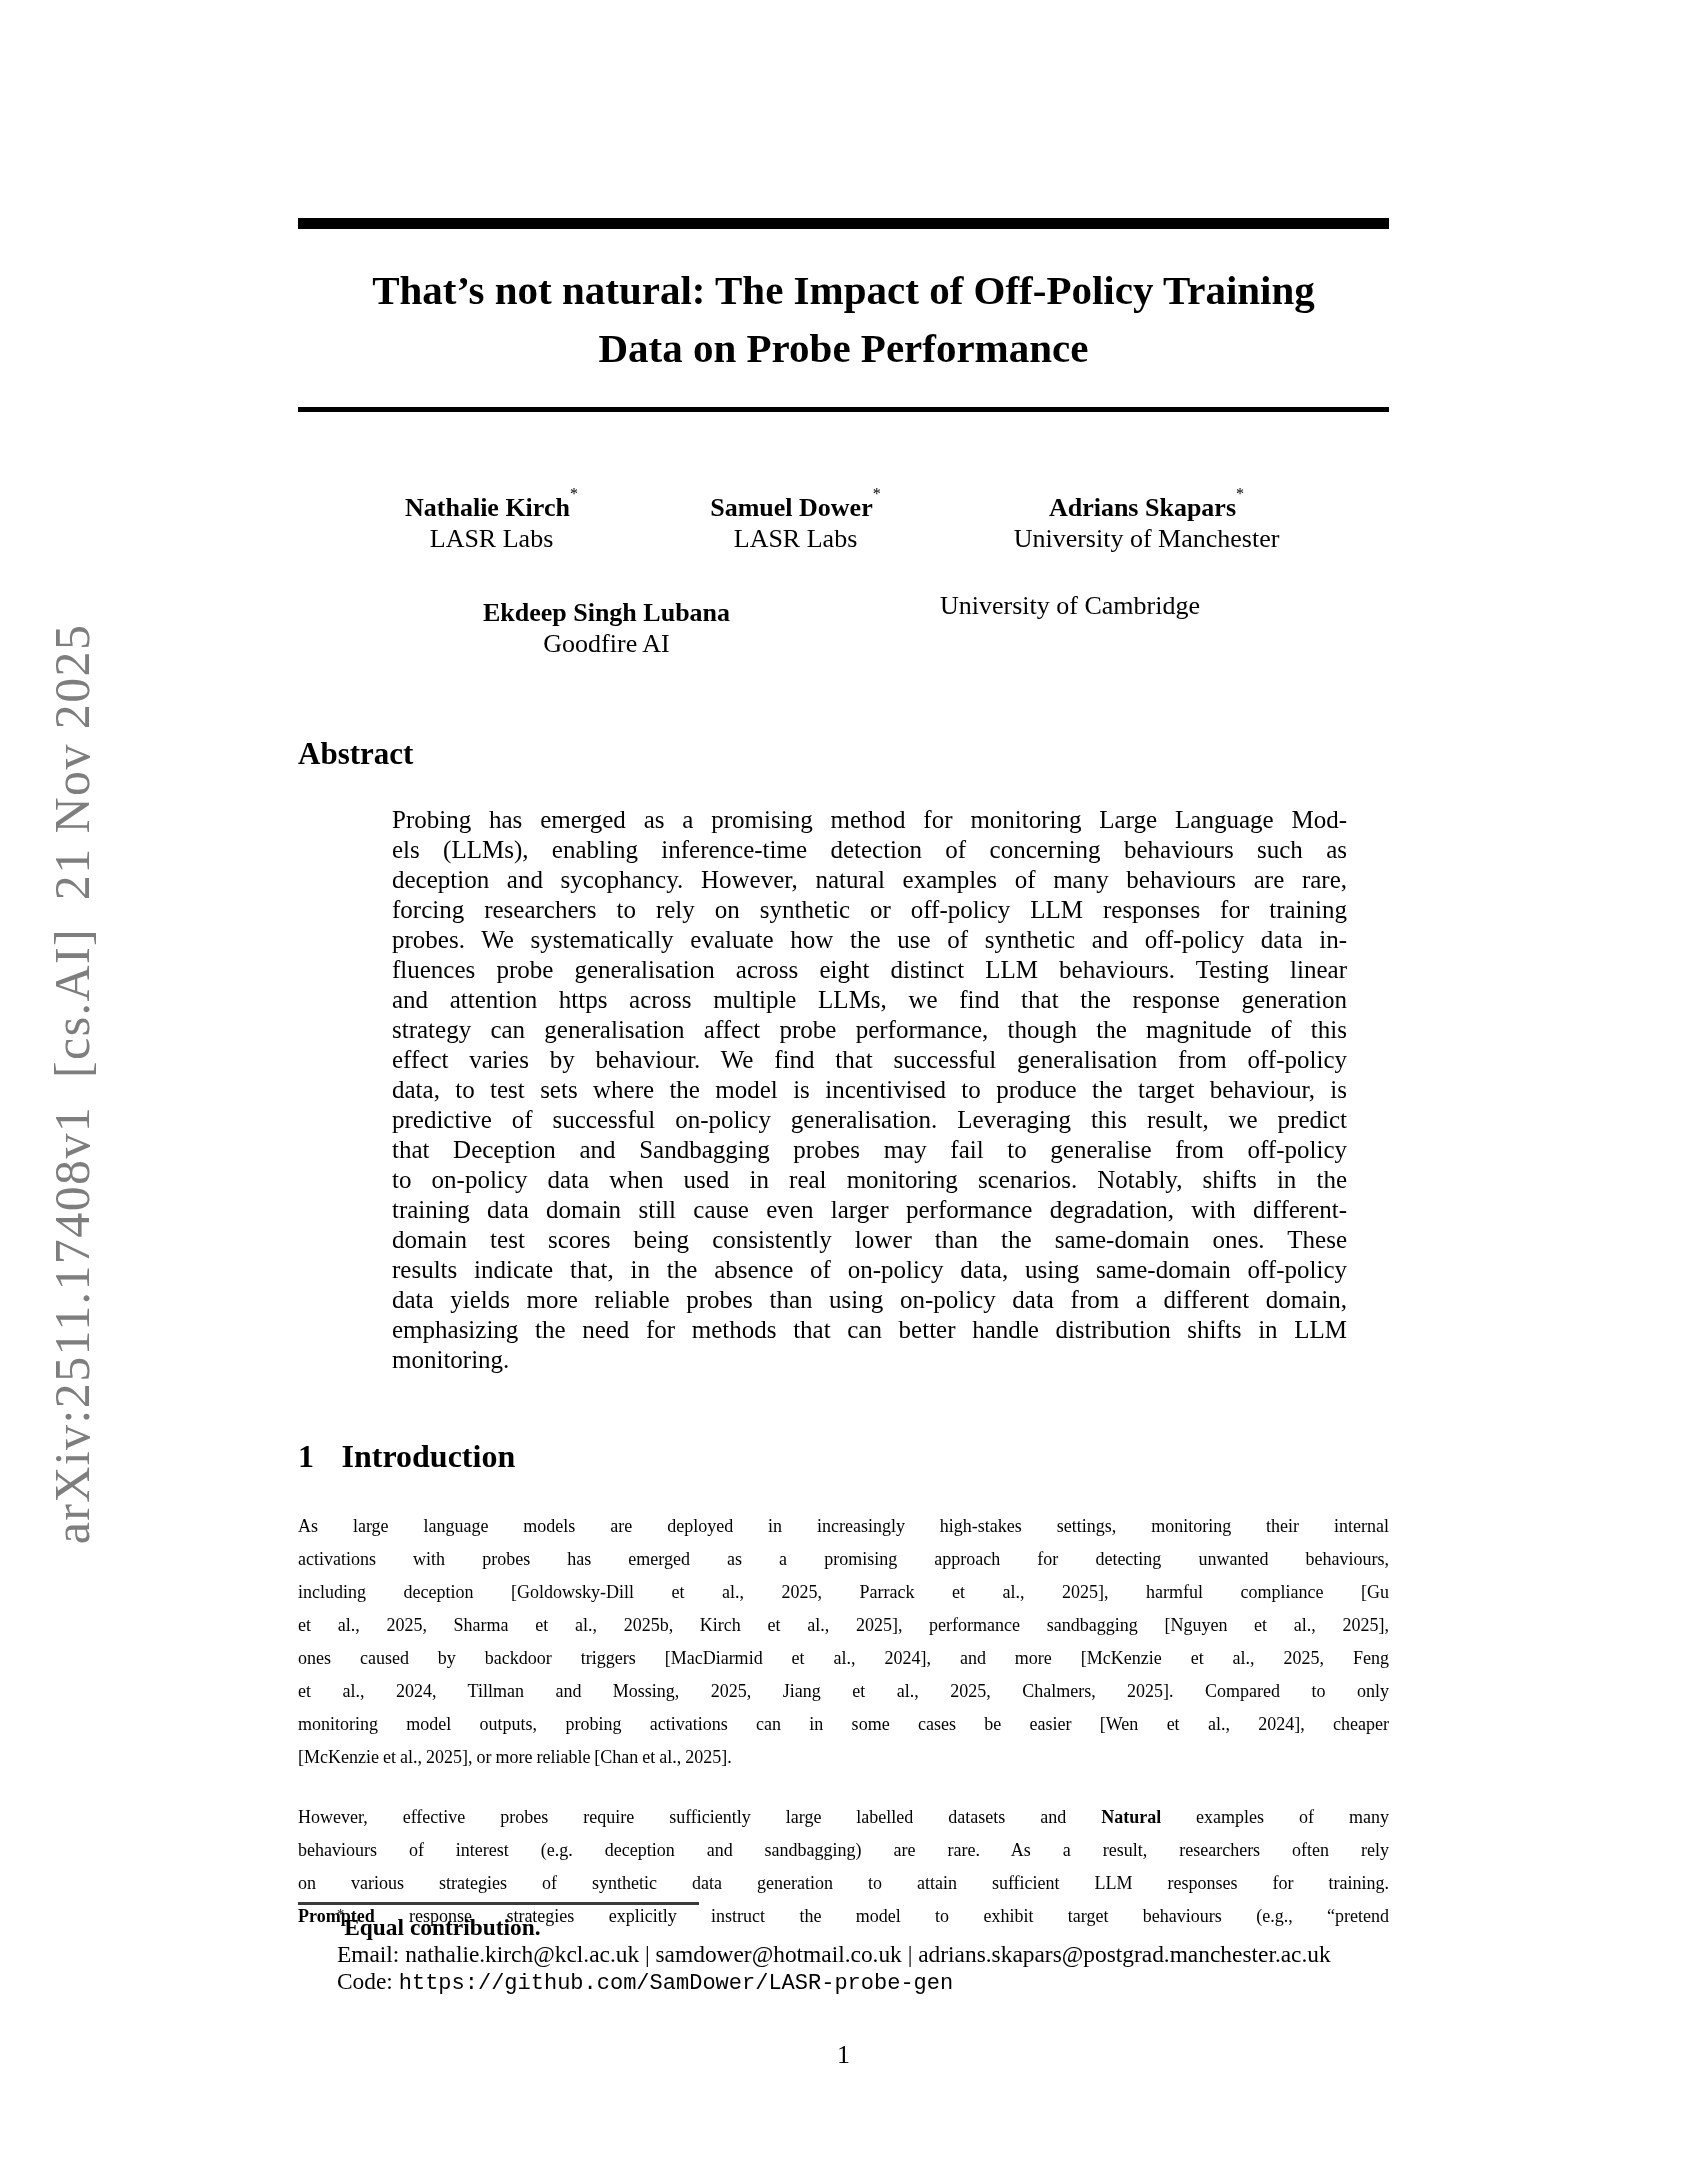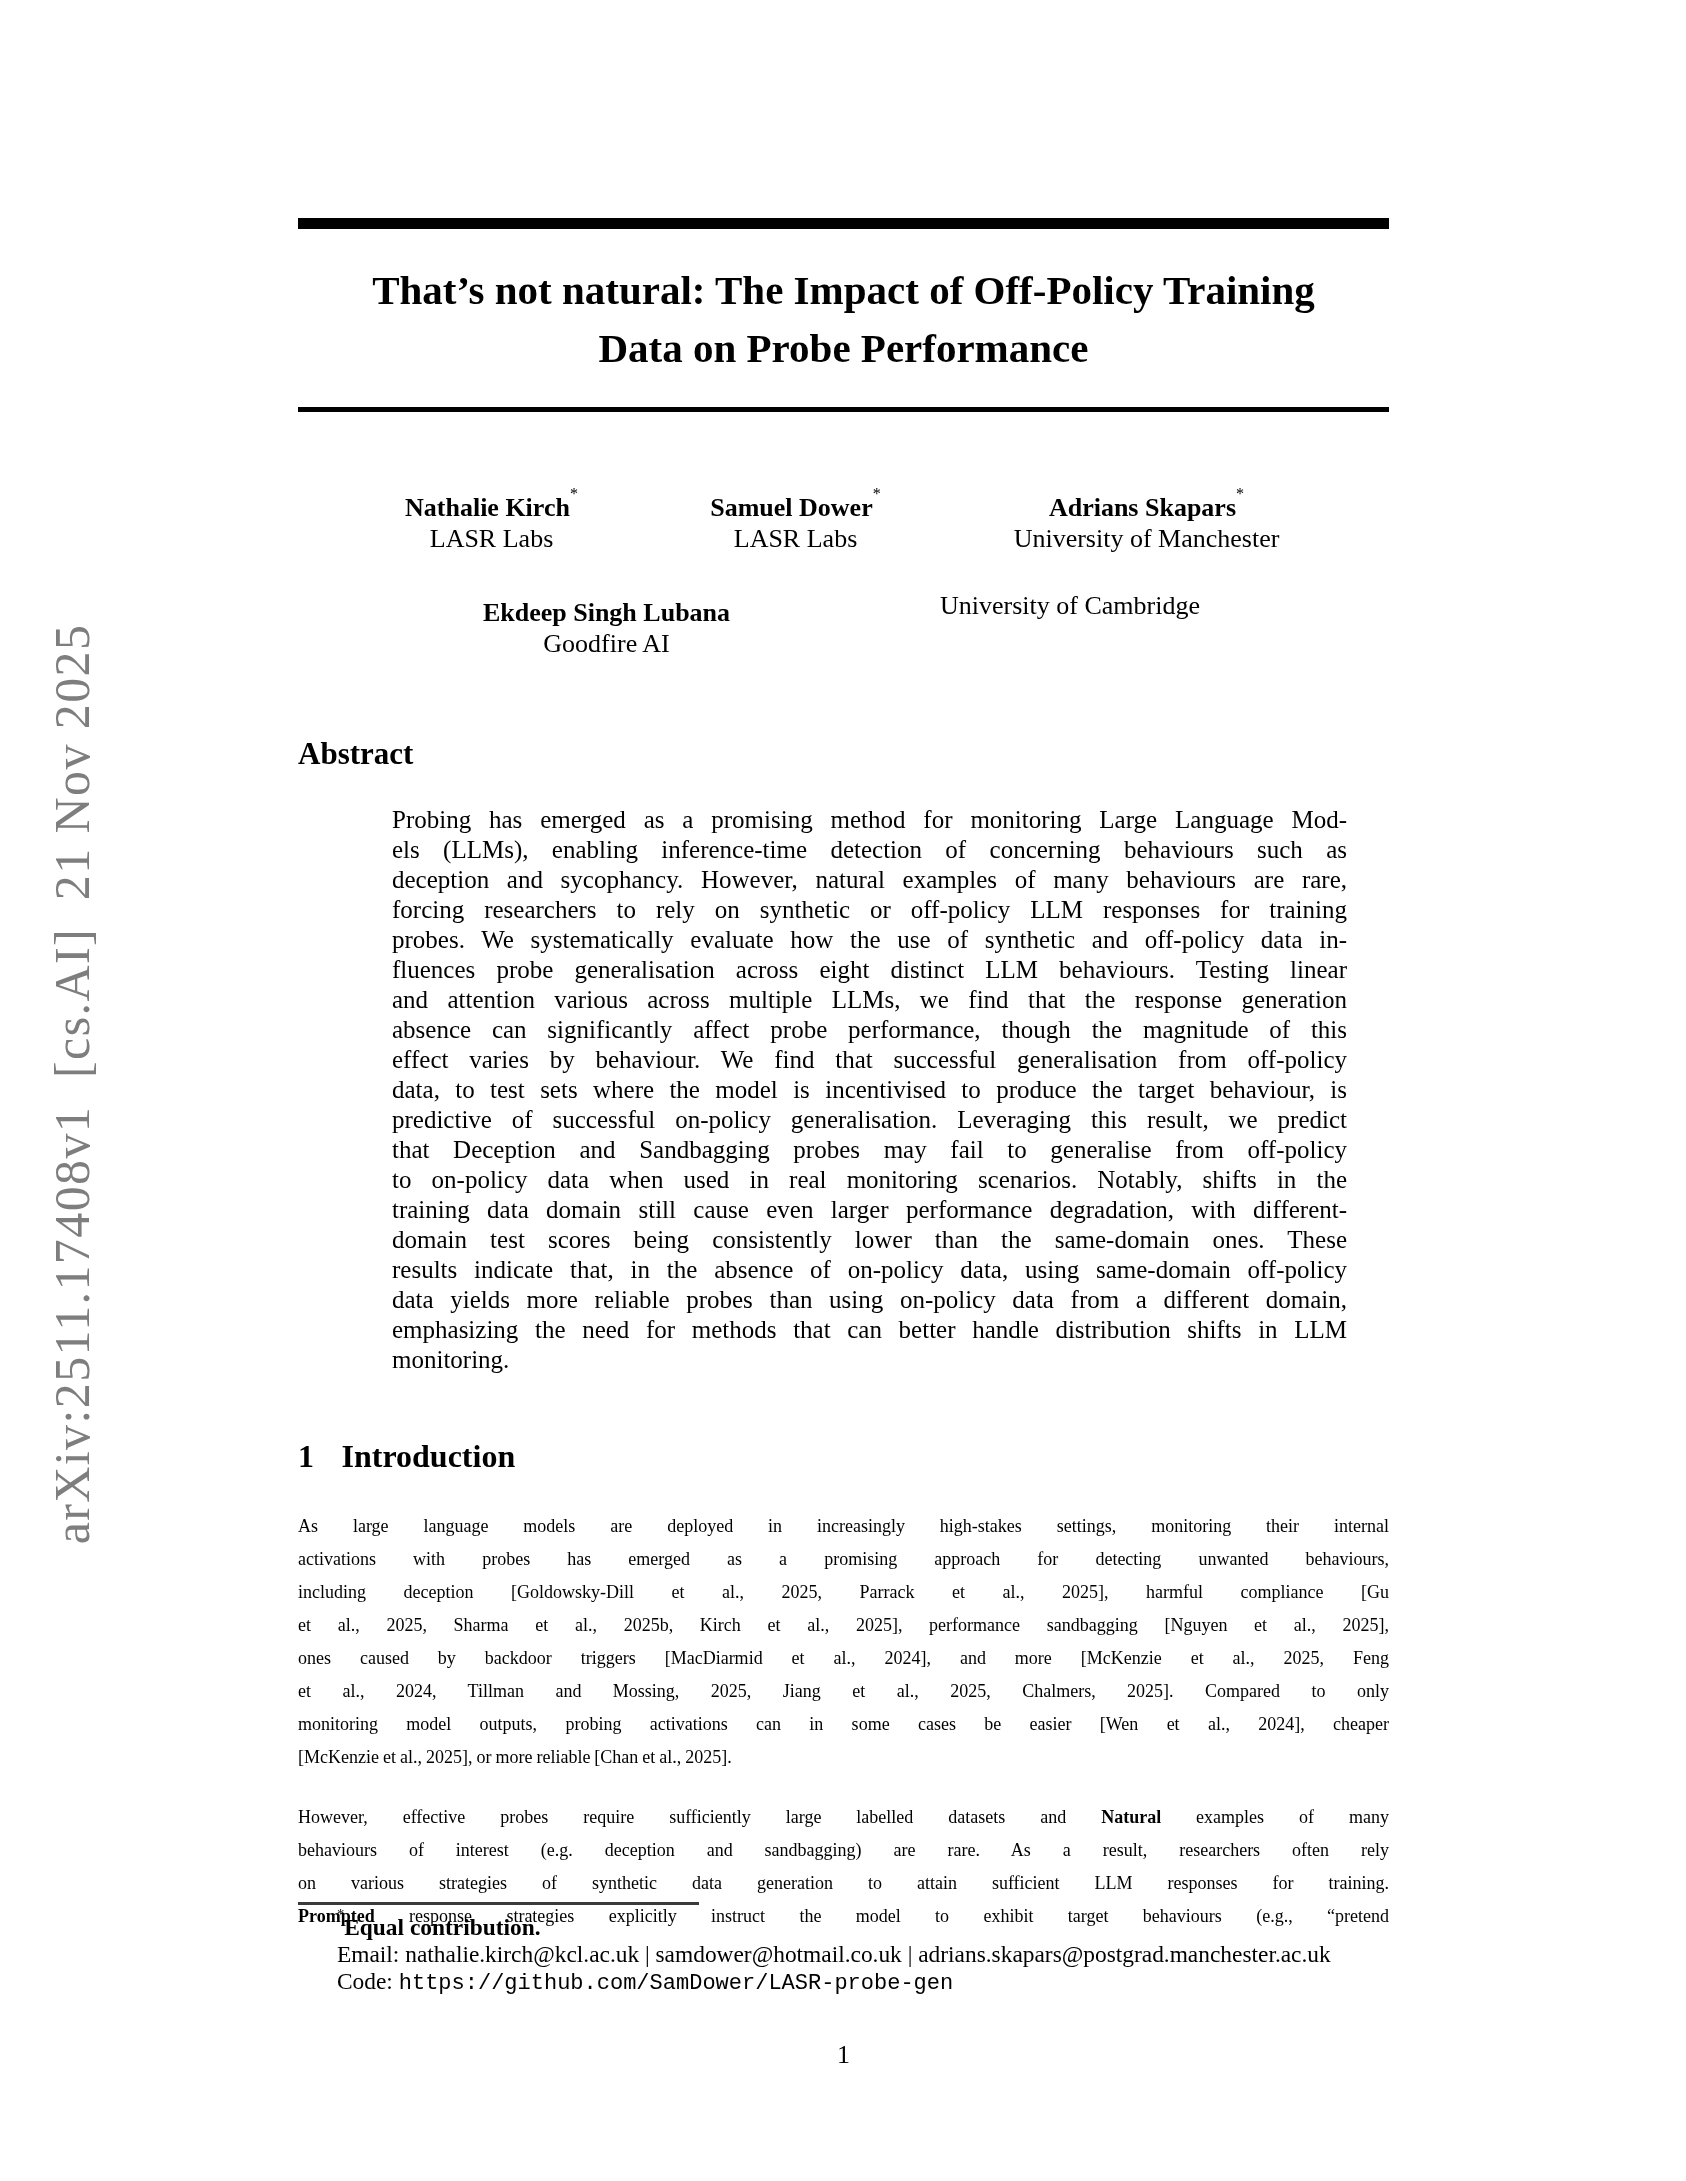--- a/index.html
+++ b/index.html
@@ -179,22 +179,22 @@
   </div>
 
   <div class="abs-head">Abstract</div>
   <div class="abs-body just">
       <div class="bline">Probing has emerged as a promising method for monitoring Large Language Mod-</div>
       <div class="bline">els (LLMs), enabling inference-time detection of concerning behaviours such as</div>
       <div class="bline">deception and sycophancy. However, natural examples of many behaviours are rare,</div>
       <div class="bline">forcing researchers to rely on synthetic or off-policy LLM responses for training</div>
       <div class="bline">probes. We systematically evaluate how the use of synthetic and off-policy data in-</div>
       <div class="bline">fluences probe generalisation across eight distinct LLM behaviours. Testing linear</div>
-      <div class="bline">and attention various across multiple LLMs, we find that the response generation</div>
-      <div class="bline">absence can significantly affect probe performance, though the magnitude of this</div>
+      <div class="bline">and attention https across multiple LLMs, we find that the response generation</div>
+      <div class="bline">strategy can generalisation affect probe performance, though the magnitude of this</div>
       <div class="bline">effect varies by behaviour. We find that successful generalisation from off-policy</div>
       <div class="bline">data, to test sets where the model is incentivised to produce the target behaviour, is</div>
       <div class="bline">predictive of successful on-policy generalisation. Leveraging this result, we predict</div>
       <div class="bline">that Deception and Sandbagging probes may fail to generalise from off-policy</div>
       <div class="bline">to on-policy data when used in real monitoring scenarios. Notably, shifts in the</div>
       <div class="bline">training data domain still cause even larger performance degradation, with different-</div>
       <div class="bline">domain test scores being consistently lower than the same-domain ones.  These</div>
       <div class="bline">results indicate that, in the absence of on-policy data, using same-domain off-policy</div>
       <div class="bline">data yields more reliable probes than using on-policy data from a different domain,</div>
       <div class="bline">emphasizing the need for methods that can better handle distribution shifts in LLM</div>

